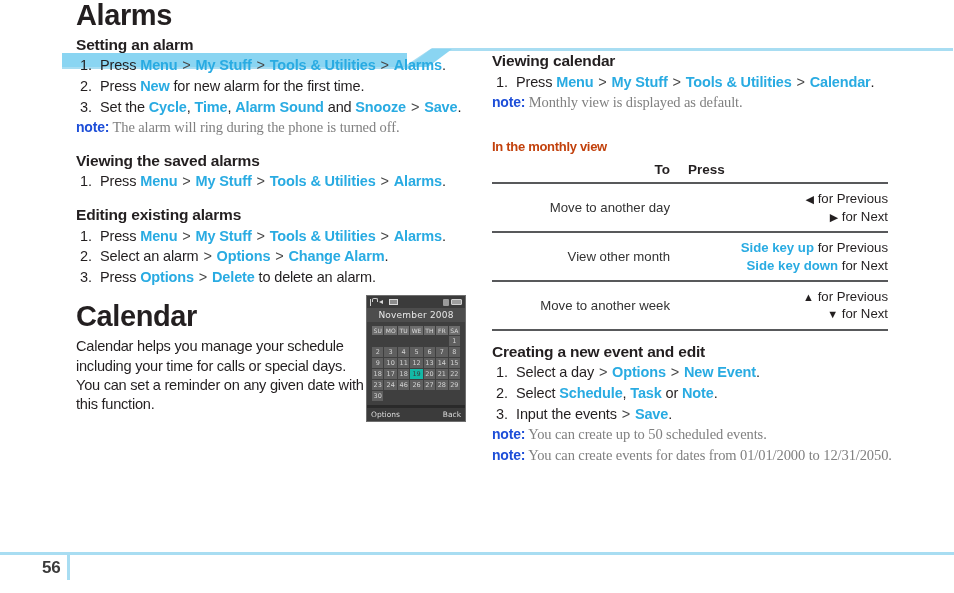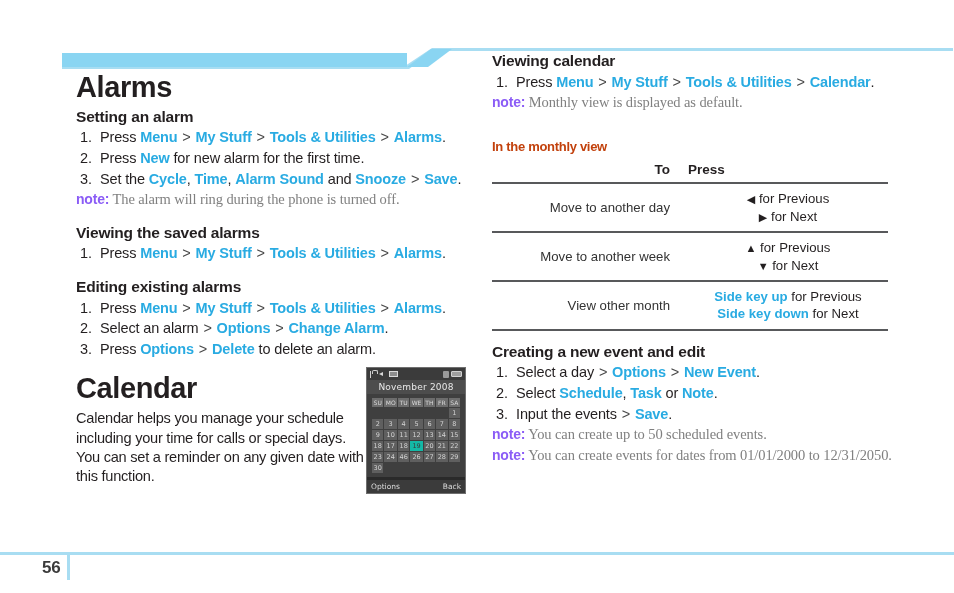--- a/index.html
+++ b/index.html
@@ -25,21 +25,21 @@
   }
 
   
   .col {
     position: absolute;
     top: 0;
   }
   .col-left  { left: 76px;  width: 400px; }
   .col-right { left: 492px; width: 400px; }
 
-  .col-left  .col-inner { padding-top: 72px; }
+  .col-left  .col-inner { }
   .col-right .col-inner { padding-top: 52px; }
 
   
   h1.chapter {
     font-size: 29px;
     font-weight: bold;
     letter-spacing: -0.4px;
     margin: 0 0 4px 0;
     line-height: 1.1;
     color: #231f20;
@@ -87,21 +87,21 @@
     margin: 0;
     font-size: 14.5px;
     line-height: 1.4;
     font-family: "Liberation Serif", serif;
     color: #808080;
     letter-spacing: -0.1px;
   }
   p.note .note-label {
     font-family: "Liberation Sans", sans-serif;
     font-weight: bold;
-    color: #8b5cf6;
+    color: #1d4ed8;
     font-size: 14px;
     letter-spacing: -0.2px;
   }
 
   p.body {
     margin: 0;
     font-size: 14.6px;
     line-height: 1.33;
     color: #231f20;
     letter-spacing: -0.25px;
@@ -235,21 +235,21 @@
   table.keytable th.th-press { text-align: left; padding-left: 8px; }
   table.keytable td {
     border-bottom: 2px solid #58595b;
     padding: 6px 0;
     font-size: 13.2px;
     color: #231f20;
     vertical-align: middle;
     line-height: 1.32;
   }
   table.keytable td.c-to { text-align: right; padding-right: 10px; color: #333; }
-  table.keytable td.c-press { text-align: center; padding-left: 8px; margin-top: 12px; }
+  table.keytable td.c-press { text-align: right; padding-left: 8px; margin-top: 12px; }
   table.keytable tr:last-child td { border-bottom: 2.5px solid #58595b; }
   .arrow { font-size: 11px; }
 
   
   .footer-rule {
     position: absolute;
     left: 0; bottom: 38px;
     width: 954px; height: 3px;
     background: #a8ddf2;
   }
@@ -464,31 +464,31 @@
       </thead>
       <tbody id="keytable-body">
           <tr>
             <td class="c-to">Move to another day</td>
             <td class="c-press">
               <div><span class="arrow">◀</span> for Previous</div>
               <div><span class="arrow">▶</span> for Next</div>
             </td>
           </tr>
           <tr>
+            <td class="c-to">View other month</td>
+            <td class="c-press">
+              <div><span class="kw">Side key up</span> for Previous</div>
+              <div><span class="kw">Side key down</span> for Next</div>
+            </td>
+          </tr>
+          <tr>
             <td class="c-to">Move to another week</td>
             <td class="c-press">
               <div><span class="arrow">▲</span> for Previous</div>
               <div><span class="arrow">▼</span> for Next</div>
-            </td>
-          </tr>
-          <tr>
-            <td class="c-to">View other month</td>
-            <td class="c-press">
-              <div><span class="kw">Side key up</span> for Previous</div>
-              <div><span class="kw">Side key down</span> for Next</div>
             </td>
           </tr>
         </tbody>
     </table>
 
     <div class="block" style="margin-top:12px;">
       <h2 class="section">Creating a new event and edit</h2>
       <ol class="steps">
         <li>
           <span class="num">1.</span>

